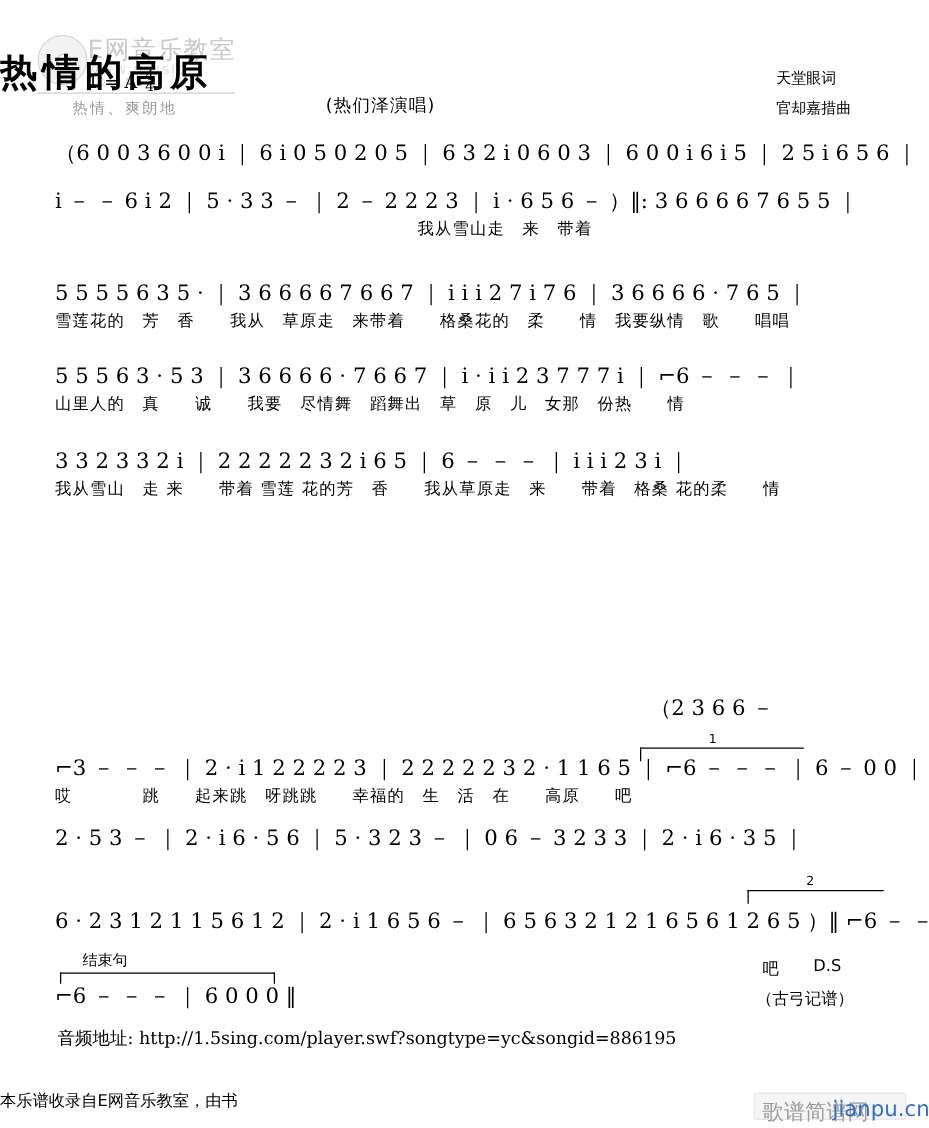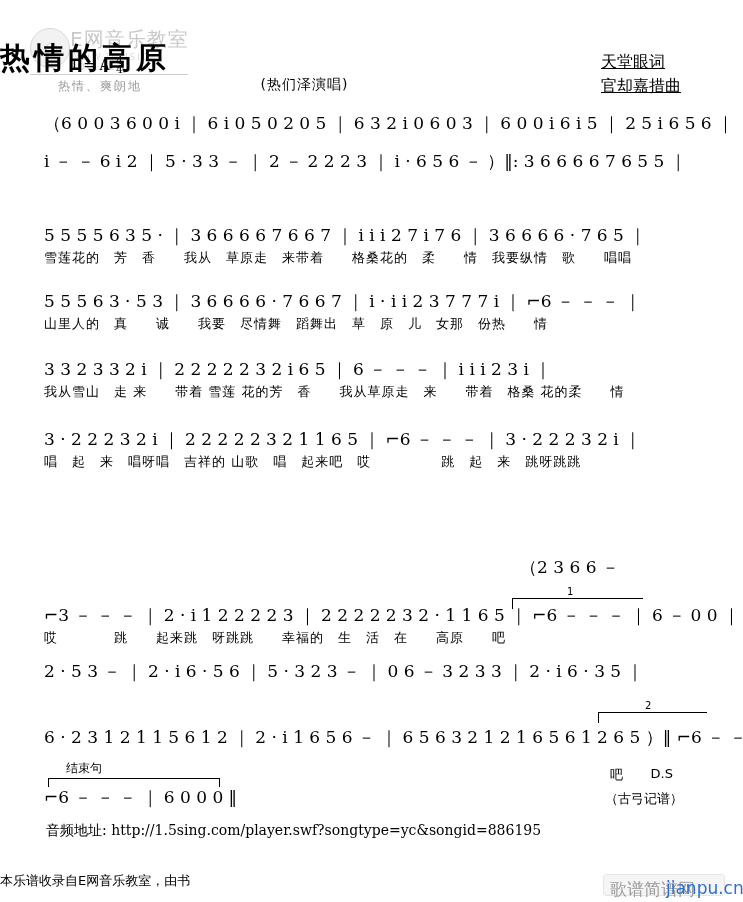--- a/index.html
+++ b/index.html
@@ -42,21 +42,21 @@
   .title{
     position:absolute;left:0;top:38px;width:743px;text-align:left;
     font-size:30px;font-weight:bold;letter-spacing:4px;
     font-family:"DejaVu Sans","Liberation Sans",sans-serif;
   }
   .subtitle{
     position:absolute;left:0;top:76px;width:609px;text-align:center;
     font-size:14px;letter-spacing:1px;
   }
   .credits{
-    position:absolute;right:62px;top:50px;text-align:left;font-size:16px;line-height:24px;text-decoration:underline;
+    position:absolute;right:62px;top:50px;text-align:left;font-size:12px;line-height:24px;
   }
   .keysig{
     position:absolute;left:70px;top:56px;font-size:14px;
     font-family:"DejaVu Serif","Liberation Serif",serif;
   }
   .keysig .frac{display:inline-block;vertical-align:-3px;margin-left:2px;}
   .keysig .frac span{display:block;line-height:9px;font-size:11px;text-align:center;}
 
   
   .line{
@@ -139,41 +139,38 @@
       <span>4</span>
     </span>
   </div>
 
   <div class="line" style="top:112px">
     <div class="notes">（6 0  0 3  6 0  0 i ｜  6 i  0 5  0 2  0 5  ｜  6 3  2 i  0 6  0 3  ｜  6 0  0 i  6 i  5  ｜  2 5  i 6 5 6 ｜</div>
   </div>
 
   <div class="line" style="top:150px">
     <div class="notes">i － － 6 i 2 ｜ 5 · 3 3 － ｜ 2 － 2 2 2 3 ｜ i · 6 5 6 － ）‖: 3 6 6 6 6 7 6 5 5 ｜</div>
+    <div class="lyrics indent1">我从雪山走　来　带着</div>
   </div>
 
   <div class="line" style="top:224px">
     <div class="notes">5 5 5 5 6 3 5 · ｜ 3 6 6 6 6 7 6 6 7 ｜ i i i 2 7 i 7 6 ｜ 3 6 6 6 6 · 7 6 5 ｜</div>
     <div class="lyrics">雪莲花的　芳　香　　我从　草原走　来带着　　格桑花的　柔　　情　我要纵情　歌　　唱唱</div>
   </div>
 
   <div class="line" style="top:290px">
     <div class="notes">5 5 5 6  3 · 5  3 ｜ 3 6 6 6 6 · 7 6 6 7 ｜ i · i i 2 3 7 7 7 i ｜ ⌐6 － － － ｜</div>
     <div class="lyrics">山里人的　真　　诚　　我要　尽情舞　蹈舞出　草　原　儿　女那　份热　　情</div>
   </div>
 
   <div class="line" style="top:358px">
     <div class="notes">3 3 2 3 3 2 i ｜ 2 2 2 2 2 3 2 i 6 5 ｜ 6 － － － ｜ i i i 2 3 i ｜</div>
     <div class="lyrics">我从雪山　走 来　　带着 雪莲 花的芳　香　　我从草原走　来　　带着　格桑 花的柔　　情</div>
   </div>
 
-  <div class="line" style="top:428px">
-    <div class="notes">3 · 2 2  2 3 2 i ｜ 2 2 2 2 2 3  2 1 1 6 5 ｜ ⌐6 － － － ｜ 3 · 2 2  2 3 2 i ｜</div>
-    <div class="lyrics">唱　起　来　唱呀唱　吉祥的 山歌　唱　起来吧　哎　　　　　跳　起　来　跳呀跳跳</div>
-  </div>
 
 
   <div class="line" style="top:556px;left:520px;width:200px">
     <div class="notes">（2 3 6 6 －</div>
   </div>
 
   <div class="repeat1">
     <div class="num">1</div>
   </div>
 

